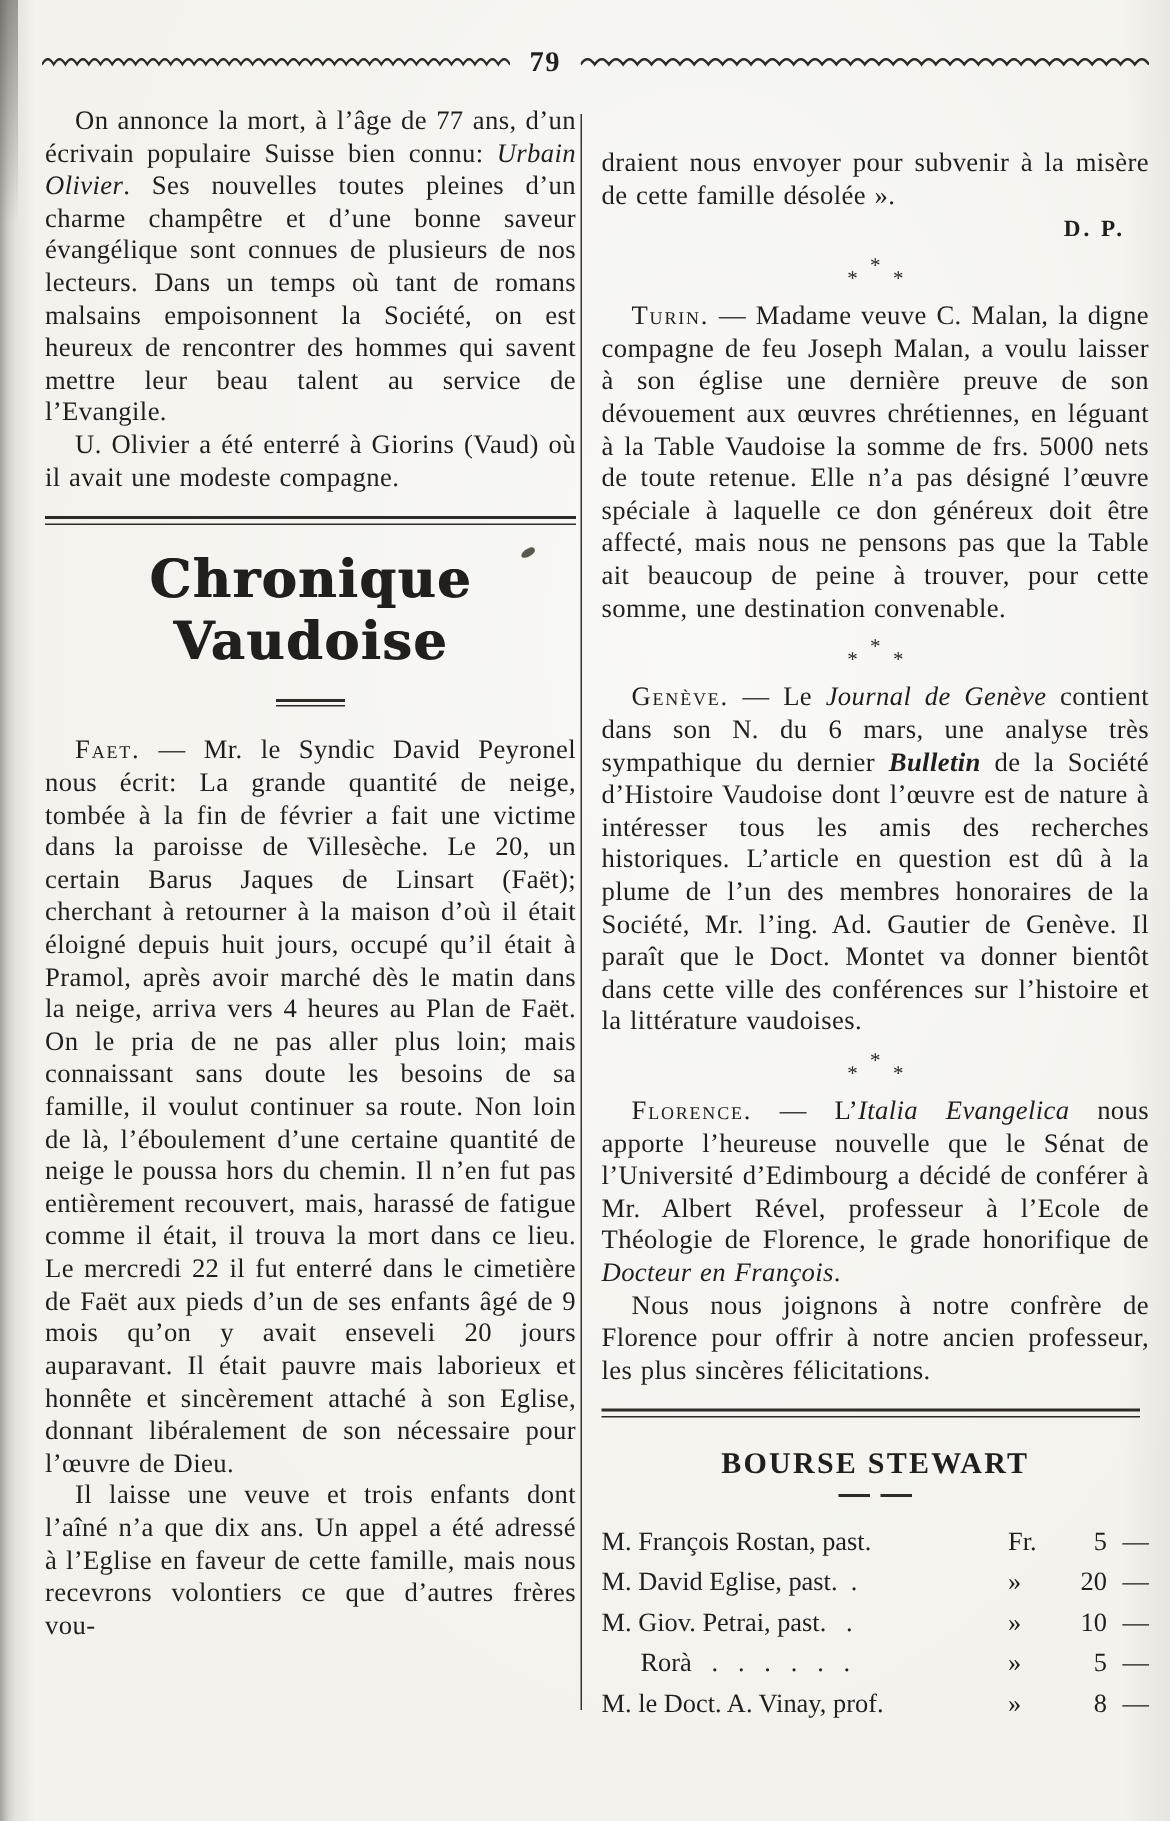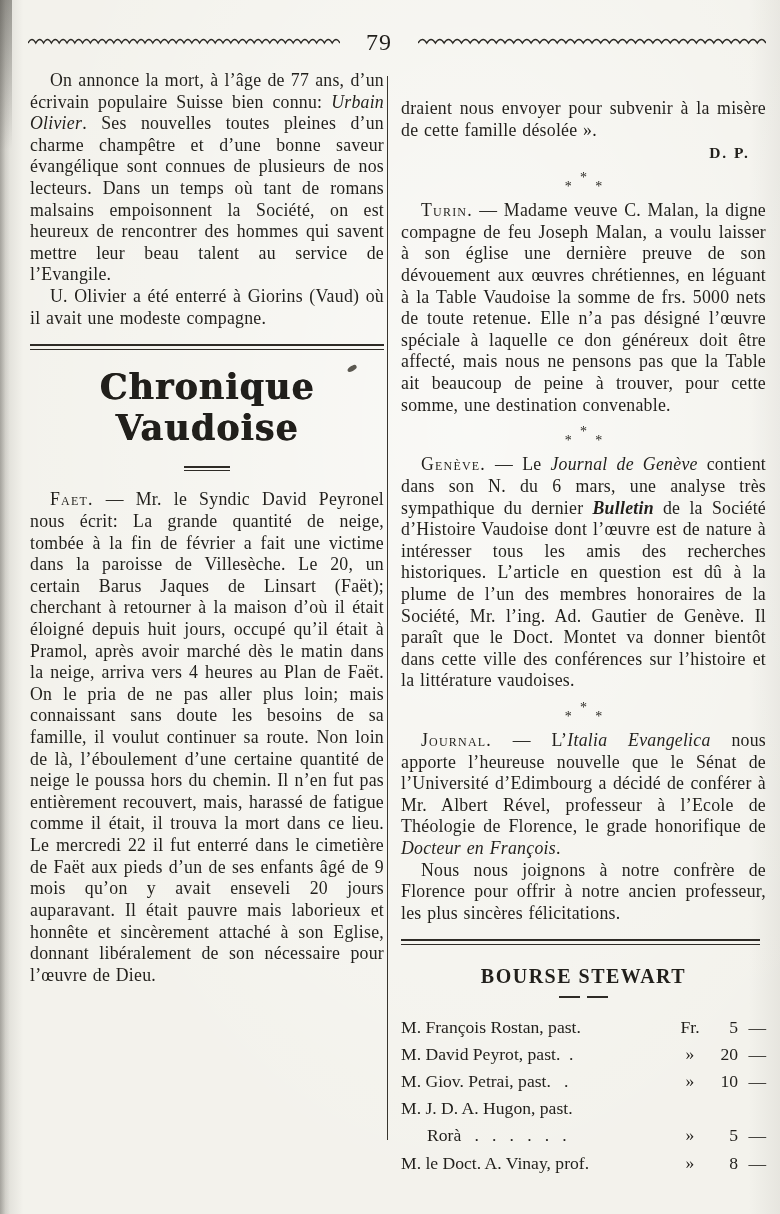--- a/index.html
+++ b/index.html
@@ -17,21 +17,21 @@
     background:linear-gradient(90deg, rgba(80,78,72,0.38), rgba(140,137,129,0.16) 55%, rgba(0,0,0,0));}
   .edge-smudge{position:absolute;left:0;top:0;width:12px;height:150px;
     background:linear-gradient(180deg, rgba(60,58,52,0.45), rgba(0,0,0,0));}
 
   
   .header{position:absolute;top:36px;left:28px;right:14px;display:flex;align-items:center;}
   .wave{height:12px;overflow:hidden;}
   .wave.left{flex:0 0 312px;}
   .wave.right{flex:1;}
   .wave svg{display:block;width:100%;height:12px;}
-  .pagenum{font-weight:normal;font-size:24px;margin:0 26px;letter-spacing:1px;line-height:12px;}
+  .pagenum{font-weight:bold;font-size:19px;margin:0 13px;letter-spacing:1px;line-height:12px;}
 
   
   .columns{position:absolute;top:70px;left:30px;right:14px;display:flex;}
   .col-left{width:354px;}
   .divider{width:0;border-left:1.7px solid #38352e;margin:6px 0 0 3px;height:1064px;}
   .col-right{flex:1;padding-left:13px;margin-top:28px;}
 
   .body{font-size:17.8px;line-height:1.215;text-align:justify;margin:0;
         letter-spacing:0.25px;word-spacing:1px;}
   .ind{text-indent:20px;}
@@ -51,21 +51,21 @@
     letter-spacing:2px;margin:3px 0 0 0;}
   .asterism{text-align:center;margin:11px 0 9px 0;font-size:14px;line-height:9px;color:#2a2823;}
   .asterism .row2{letter-spacing:10px;padding-left:10px;}
 
   .bourse-title{text-align:center;font-size:20px;font-weight:bold;letter-spacing:1.5px;margin:20px 0 8px 0;}
   .bourse-orn{display:flex;justify-content:center;gap:7px;margin:0 0 16px 0;}
   .bourse-orn span{display:block;width:21px;height:2.6px;background:#2e2b26;}
   .b-row{display:flex;font-size:17.6px;line-height:1.54;align-items:baseline;}
   .b-row.indented .b-name{padding-left:26px;text-align:right;}
   .b-name{white-space:pre;}
-  .b-cur{margin-left:auto;width:36px;text-align:center;}
+  .b-cur{margin-left:auto;width:36px;}
   .b-amt{width:30px;text-align:right;}
   .b-dash{width:28px;text-align:right;}
 
   .ink-blob{position:absolute;left:347px;top:366px;width:10px;height:5px;background:#403c33;
     border-radius:60% 40% 50% 50%;transform:rotate(-28deg);opacity:.85;}
 </style>
 </head>
 <body>
 
 <div class="page-edge"></div>
@@ -91,20 +91,21 @@
   <div class="col-left">
     <p class="body ind"><span>On annonce la mort, à l’âge de 77 ans, d’un écrivain populaire Suisse bien connu: </span><span class="it">Urbain Olivier</span><span>. Ses nouvelles toutes pleines d’un charme champêtre et d’une bonne saveur évangélique sont connues de plusieurs de nos lecteurs. Dans un temps où tant de romans malsains empoisonnent la Société, on est heureux de rencontrer des hommes qui savent mettre leur beau talent au service de l’Evangile.</span></p>
     <p class="body ind">U. Olivier a été enterré à Giorins (Vaud) où il avait une modeste compagne.</p>
 
     <div class="rule-double sep-left"></div>
 
     <h1 class="chronique">Chronique Vaudoise</h1>
     <div class="chronique-orn"></div>
 
     <p class="body ind"><span class="sc">Faet.</span><span> — Mr. le Syndic David Peyronel nous écrit: La grande quantité de neige, tombée à la fin de février a fait une victime dans la paroisse de Villesèche. Le 20, un certain Barus Jaques de Linsart (Faët); cherchant à retourner à la maison d’où il était éloigné depuis huit jours, occupé qu’il était à Pramol, après avoir marché dès le matin dans la neige, arriva vers 4 heures au Plan de Faët. On le pria de ne pas aller plus loin; mais connaissant sans doute les besoins de sa famille, il voulut continuer sa route. Non loin de là, l’éboulement d’une certaine quantité de neige le poussa hors du chemin. Il n’en fut pas entièrement recouvert, mais, harassé de fatigue comme il était, il trouva la mort dans ce lieu. Le mercredi 22 il fut enterré dans le cimetière de Faët aux pieds d’un de ses enfants âgé de 9 mois qu’on y avait enseveli 20 jours auparavant. Il était pauvre mais laborieux et honnête et sincèrement attaché à son Eglise, donnant libéralement de son nécessaire pour l’œuvre de Dieu.</span></p>
+    <p class="body ind">Il laisse une veuve et trois enfants dont l’aîné n’a que dix ans. Un appel a été adressé à l’Eglise en faveur de cette famille, mais nous recevrons volontiers ce que d’autres frères vou-</p>
   </div>
 
   <div class="divider"></div>
 
   <div class="col-right">
     <p class="body">draient nous envoyer pour subvenir à la misère de cette famille désolée ».</p>
     <p class="signature">D. P.</p>
 
     <div class="asterism">
       <div>*</div>
@@ -118,55 +119,49 @@
       <div class="row2">* *</div>
     </div>
 
     <p class="body ind"><span class="sc">Genève.</span><span> — Le </span><span class="it">Journal de Genève</span><span> contient dans son N. du 6 mars, une analyse très sympathique du dernier </span><span class="it bd">Bulletin</span><span> de la Société d’Histoire Vaudoise dont l’œuvre est de nature à intéresser tous les amis des recherches historiques. L’article en question est dû à la plume de l’un des membres honoraires de la Société, Mr. l’ing. Ad. Gautier de Genève. Il paraît que le Doct. Montet va donner bientôt dans cette ville des conférences sur l’histoire et la littérature vaudoises.</span></p>
 
     <div class="asterism">
       <div>*</div>
       <div class="row2">* *</div>
     </div>
 
-    <p class="body ind"><span class="sc">Journal.</span><span> — L’</span><span class="it">Italia Evangelica</span><span> nous apporte l’heureuse nouvelle que le Sénat de l’Université d’Edimbourg a décidé de conférer à Mr. Albert Rével, professeur à l’Ecole de Théologie de Florence, le grade honorifique de </span><span class="it">Docteur en François</span><span>.</span></p>
+    <p class="body ind"><span class="sc">Florence.</span><span> — L’</span><span class="it">Italia Evangelica</span><span> nous apporte l’heureuse nouvelle que le Sénat de l’Université d’Edimbourg a décidé de conférer à Mr. Albert Rével, professeur à l’Ecole de Théologie de Florence, le grade honorifique de </span><span class="it">Docteur en François</span><span>.</span></p>
     <p class="body ind">Nous nous joignons à notre confrère de Florence pour offrir à notre ancien professeur, les plus sincères félicitations.</p>
 
     <div class="rule-double sep-right"></div>
 
     <h2 class="bourse-title">BOURSE STEWART</h2>
     <div class="bourse-orn">
         <span></span>
         <span></span>
       </div>
 
     <div>
       <div class="b-row">
         <span class="b-name">M. François Rostan, past.</span>
         <span class="b-cur">Fr.</span>
         <span class="b-amt">5</span>
         <span class="b-dash">—</span>
       </div>
       <div class="b-row">
-        <span class="b-name">M. David Peyrot, past.  .</span>
+        <span class="b-name">M. David Eglise, past.  .</span>
         <span class="b-cur">»</span>
         <span class="b-amt">20</span>
         <span class="b-dash">—</span>
       </div>
       <div class="b-row">
         <span class="b-name">M. Giov. Petrai, past.   .</span>
         <span class="b-cur">»</span>
         <span class="b-amt">10</span>
         <span class="b-dash">—</span>
-      </div>
-      <div class="b-row">
-        <span class="b-name">M. J. D. A. Hugon, past.</span>
-        <span class="b-cur"></span>
-        <span class="b-amt"></span>
-        <span class="b-dash"></span>
       </div>
       <div class="b-row indented">
         <span class="b-name">Rorà   .   .   .   .   .   .</span>
         <span class="b-cur">»</span>
         <span class="b-amt">5</span>
         <span class="b-dash">—</span>
       </div>
       <div class="b-row">
         <span class="b-name">M. le Doct. A. Vinay, prof.</span>
         <span class="b-cur">»</span>

